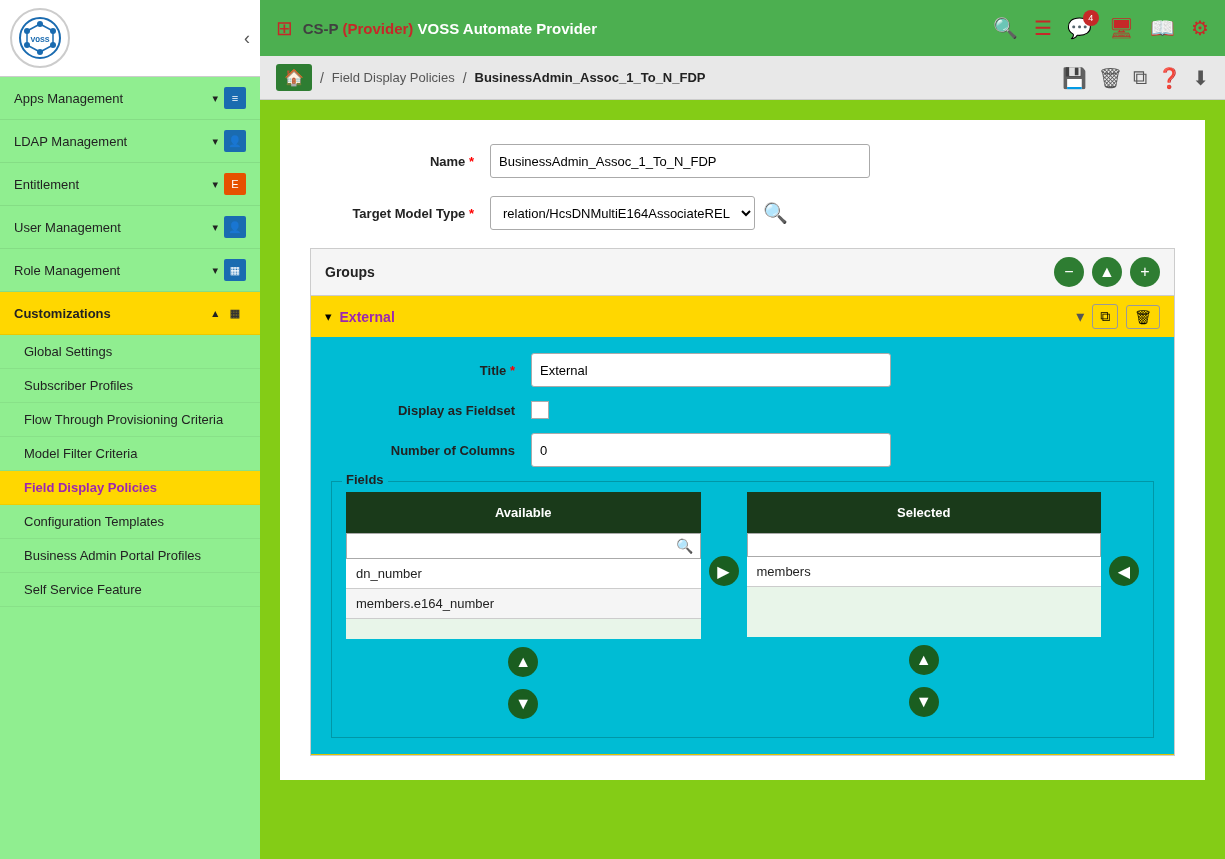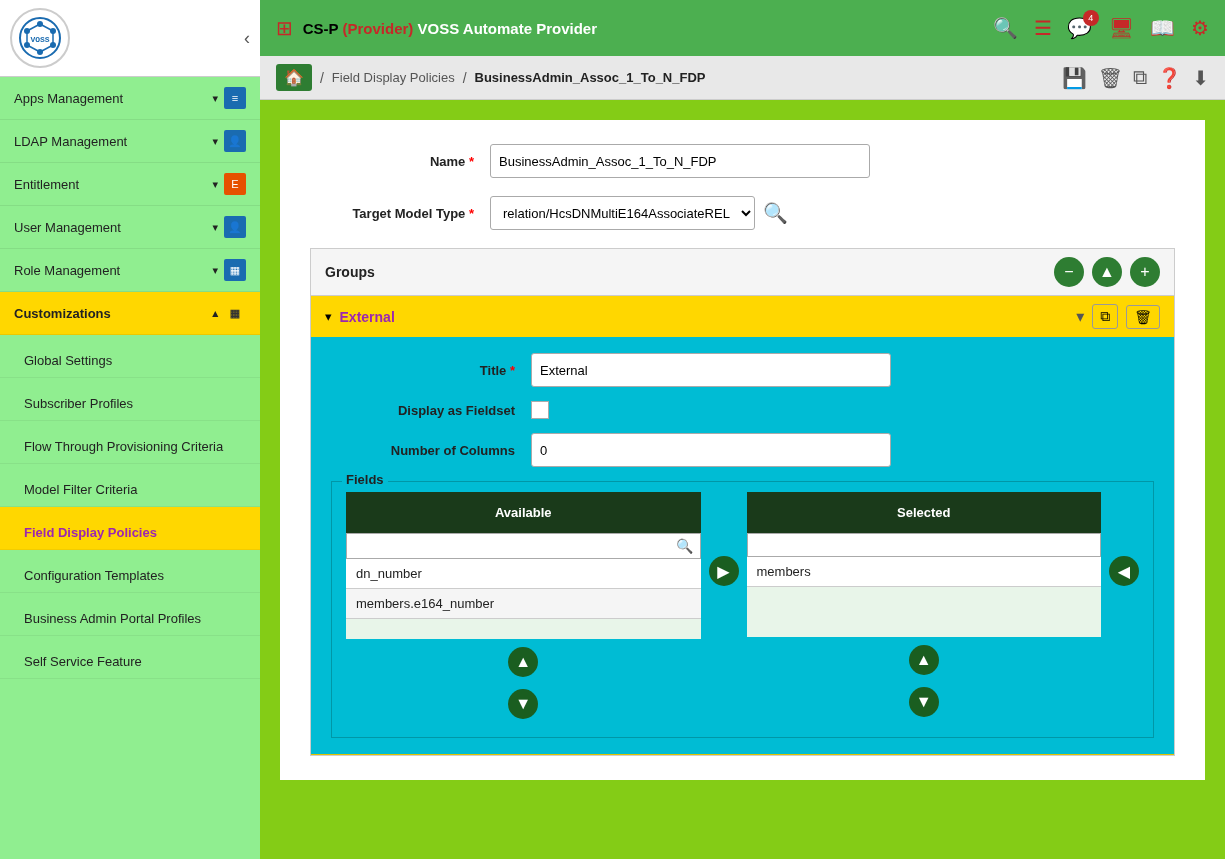--- a/index.html
+++ b/index.html
@@ -50,21 +50,21 @@
       border-bottom: 1px solid rgba(0,0,0,0.07);
     }
     .sidebar-nav-item.active {
       background: #FFD700;
       font-weight: bold;
     }
     .sidebar-nav-item .right-icons {
       display: flex; gap: 6px; align-items: center;
     }
     .sidebar-sub-item {
-      padding: 18px 14px 9px 24px;
+      padding: 9px 14px 9px 24px;
       cursor: pointer;
       font-size: 13px;
       color: #222;
       border-bottom: 1px solid rgba(0,0,0,0.05);
     }
     .sidebar-sub-item.active {
       background: #FFD700;
       font-weight: bold;
       color: #9c27b0;
     }
@@ -105,21 +105,21 @@
       gap: 10px;
     }
     .topbar-grid-icon {
       color: #c62828;
       font-size: 20px;
     }
     .topbar-provider {
       font-size: 15px;
       font-weight: bold;
     }
-    .topbar-provider .cs-p { color: #000000; }
+    .topbar-provider .cs-p { color: #404040; }
     .topbar-provider .prov { color: #c62828; }
     .topbar-provider .voss { color: white; }
     .topbar-right {
       display: flex;
       align-items: center;
       gap: 16px;
     }
     .topbar-icon {
       color: #c62828;
       font-size: 20px;

